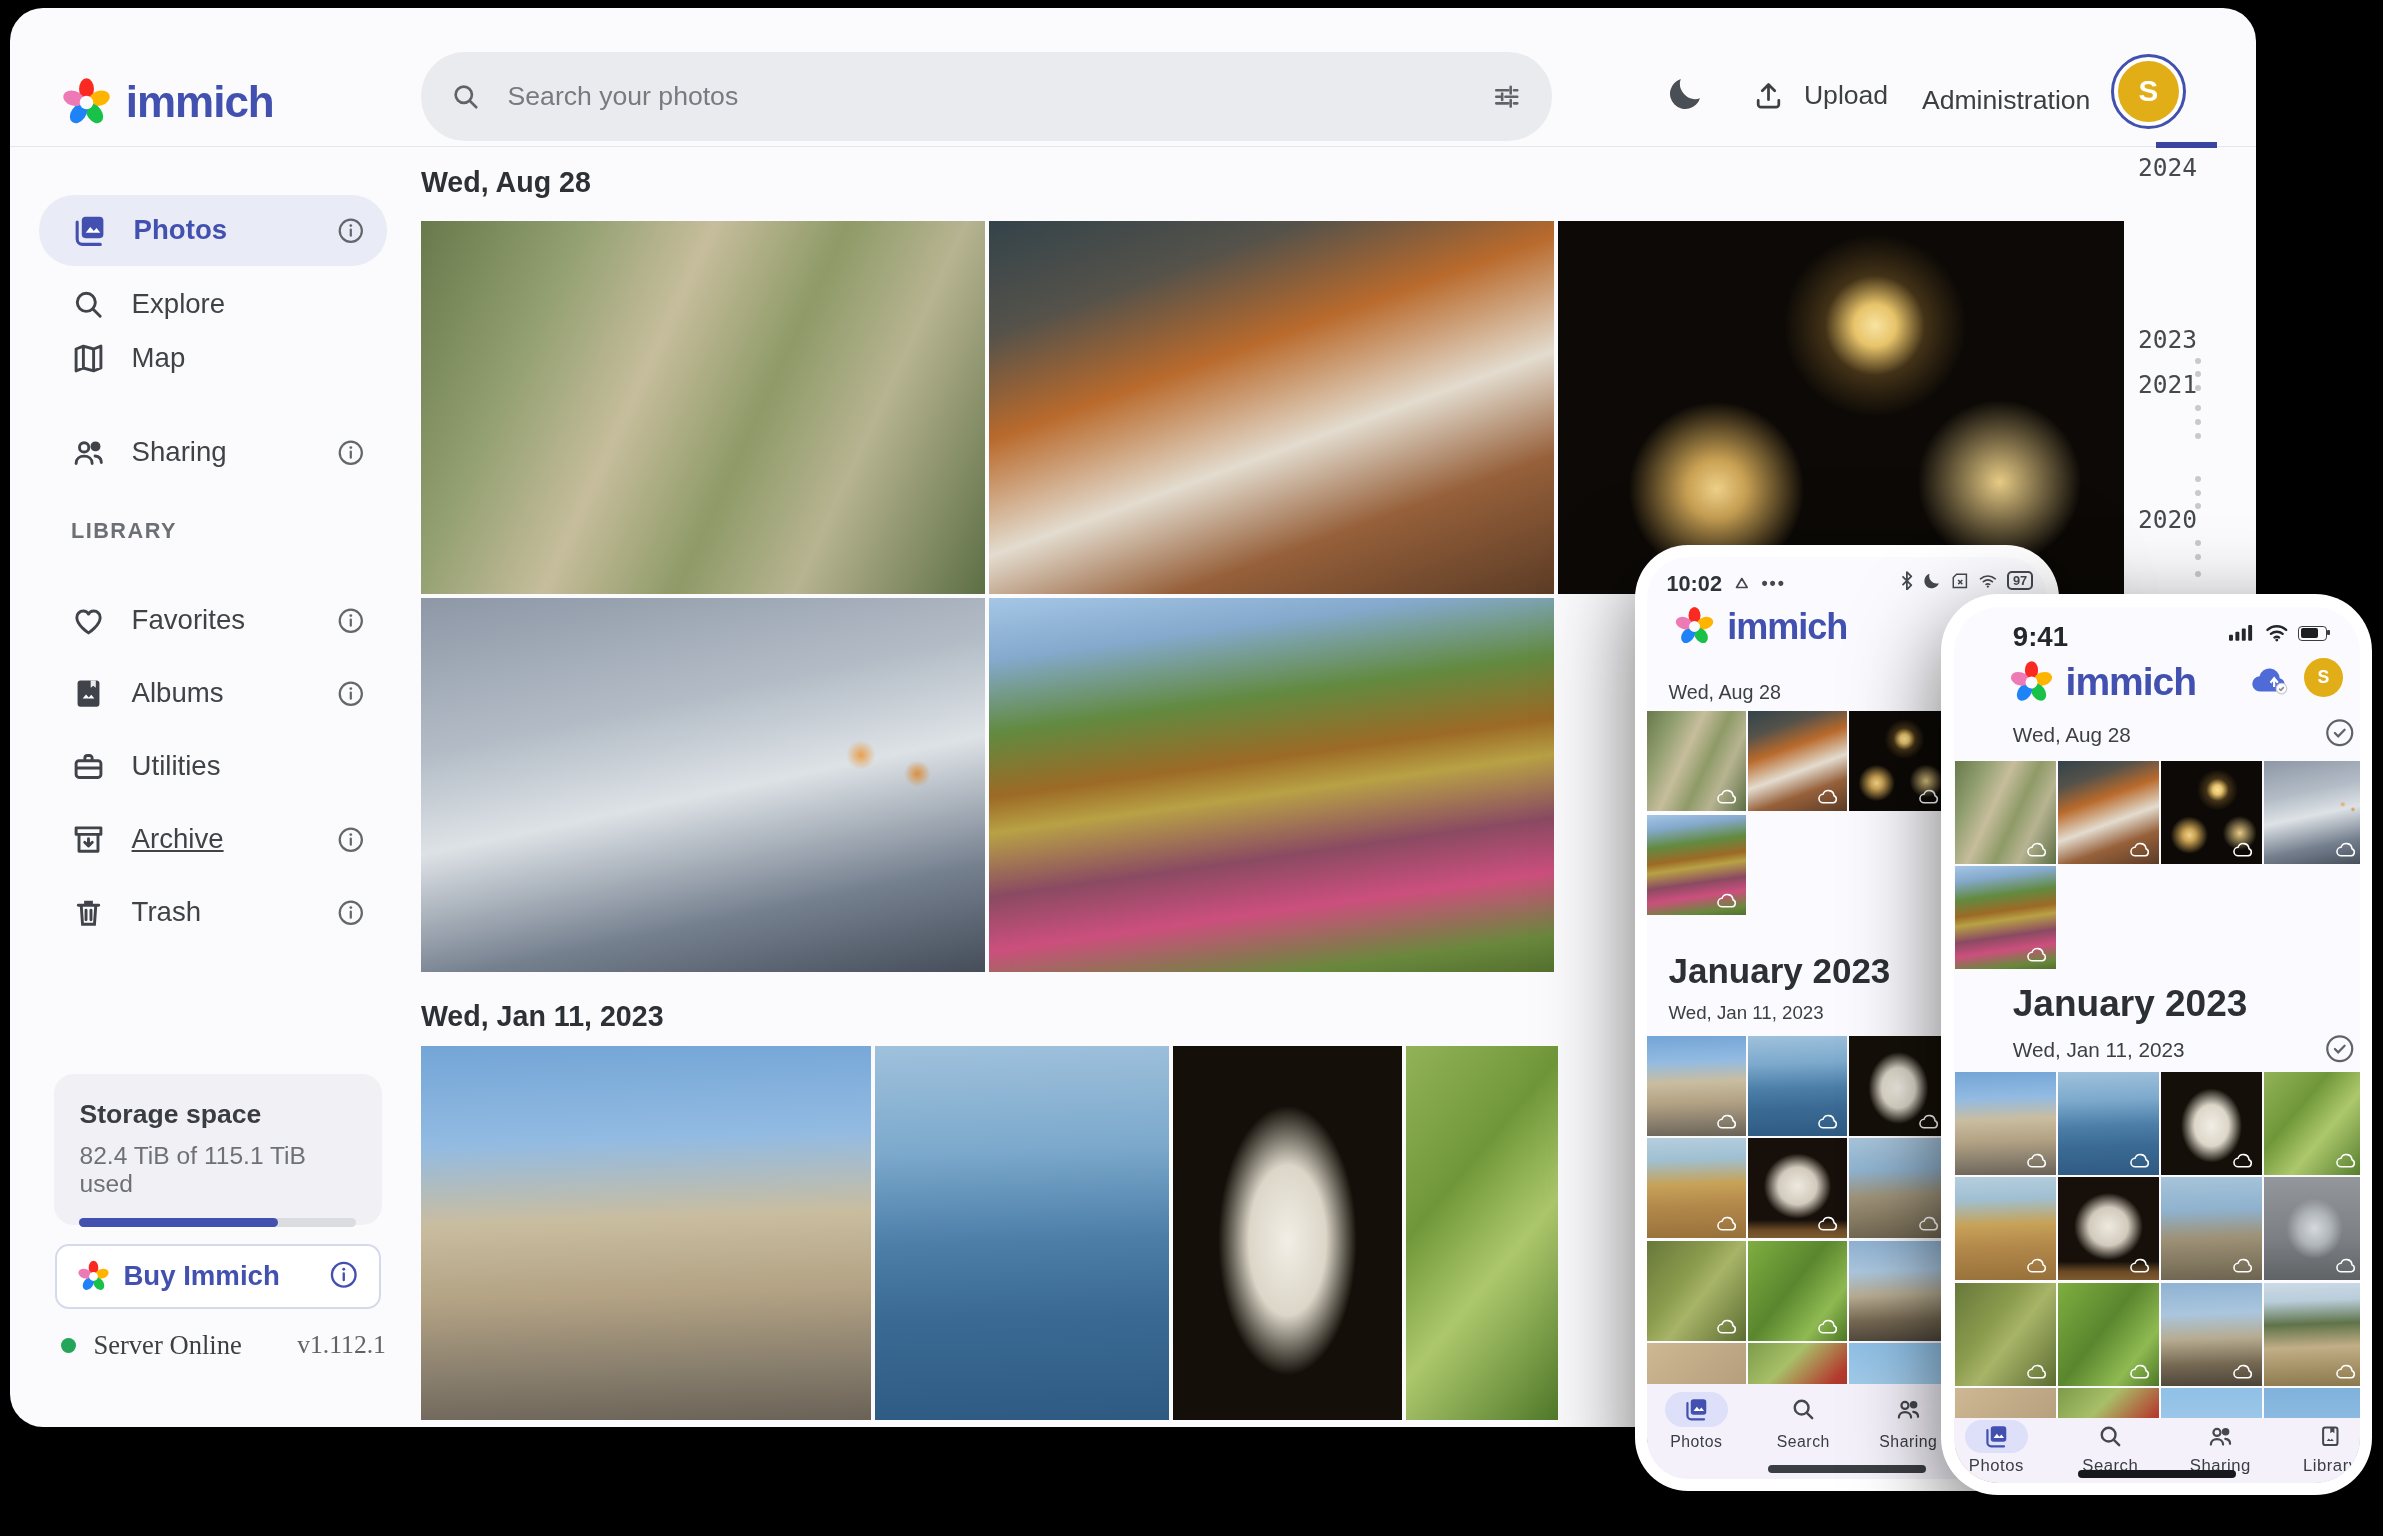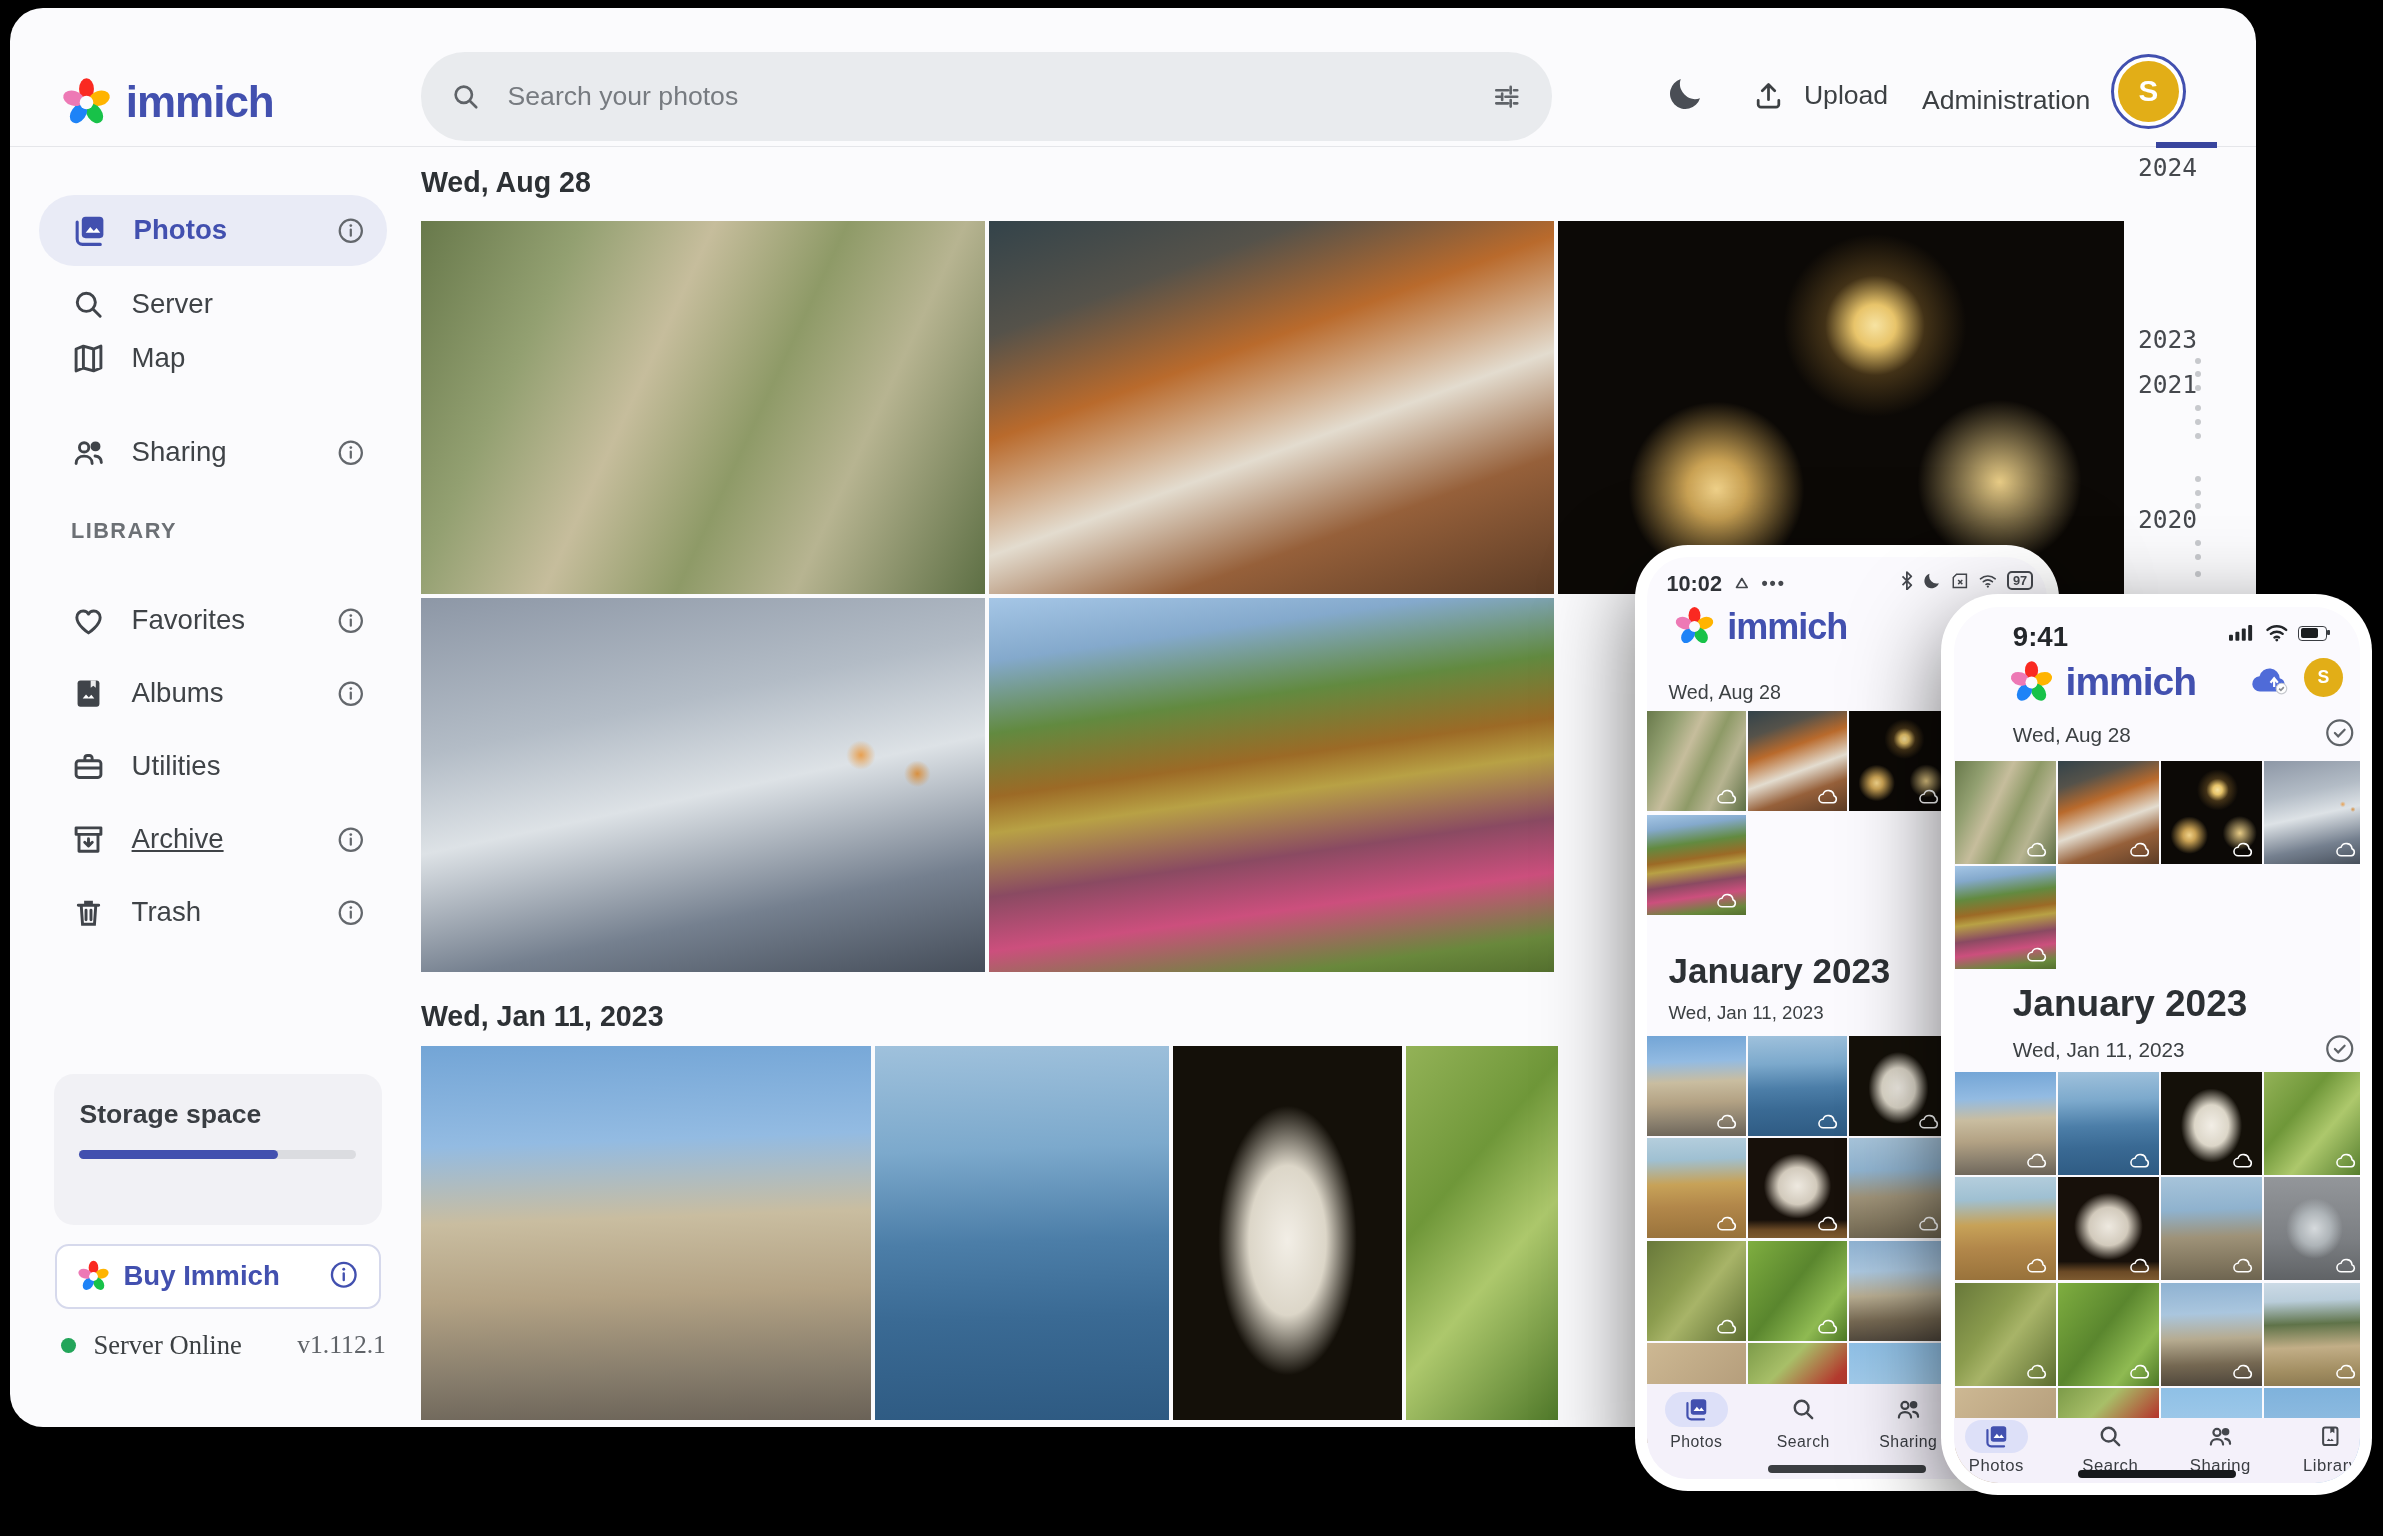--- a/index.html
+++ b/index.html
@@ -170,21 +170,21 @@
             <path d="M12 11v5"></path>
             <circle cx="12" cy="7.8" r="1.1" fill="#63676c" stroke="none"></circle>
         </svg>
       </span>
     </div>
     <div class="side-item" style="top:261px;">
       <svg width="35" height="35" viewBox="0 0 24 24" fill="none" stroke="#40444a" stroke-width="2" stroke-linecap="round">
         <circle cx="10.5" cy="10.5" r="6.2"></circle>
           <path d="M15.2 15.2 L20 20"></path>
       </svg>
-      <span class="lbl">Server</span>
+      <span class="lbl">Explore</span>
     </div>
     <div class="side-item" style="top:315px;">
       <svg width="35" height="35" viewBox="0 0 24 24" fill="none" stroke="#40444a" stroke-width="2" stroke-linejoin="round">
         <path d="M3.5 5.5l5-2 7 2 5-2v15l-5 2-7-2-5 2z M8.5 3.7v15 M15.5 5.6v15"></path>
       </svg>
       <span class="lbl">Map</span>
     </div>
     <div class="side-item" style="top:409px;">
       <svg width="35" height="35" viewBox="0 0 24 24" fill="none" stroke="#40444a" stroke-width="2" stroke-linecap="round">
         <circle cx="9" cy="8.5" r="3.2"></circle>
@@ -262,20 +262,21 @@
         <svg width="29.6" height="29.6" viewBox="0 0 24 24" fill="none" stroke="#63676c" stroke-width="1.8" stroke-linecap="round">
           <circle cx="12" cy="12" r="9"></circle>
             <path d="M12 11v5"></path>
             <circle cx="12" cy="7.8" r="1.1" fill="#63676c" stroke="none"></circle>
         </svg>
       </span>
     </div>
 
     <div class="storage-card">
       <div class="storage-title">Storage space</div>
+      <div class="storage-usage">82.4 TiB of 115.1 TiB used</div>
       <div class="bar-track">
         <div class="bar-fill"></div>
       </div>
     </div>
 
     <div class="buy-btn">
       <svg width="33" height="33" viewBox="0 0 24 24">
         <ellipse cx="12" cy="5.6" rx="3.5" ry="5" fill="#fa2921"></ellipse>
         <ellipse cx="12" cy="5.6" rx="3.5" ry="5" fill="#ffb400" transform="rotate(72 12 12)"></ellipse>
         <ellipse cx="12" cy="5.6" rx="3.5" ry="5" fill="#18c249" transform="rotate(144 12 12)"></ellipse>

